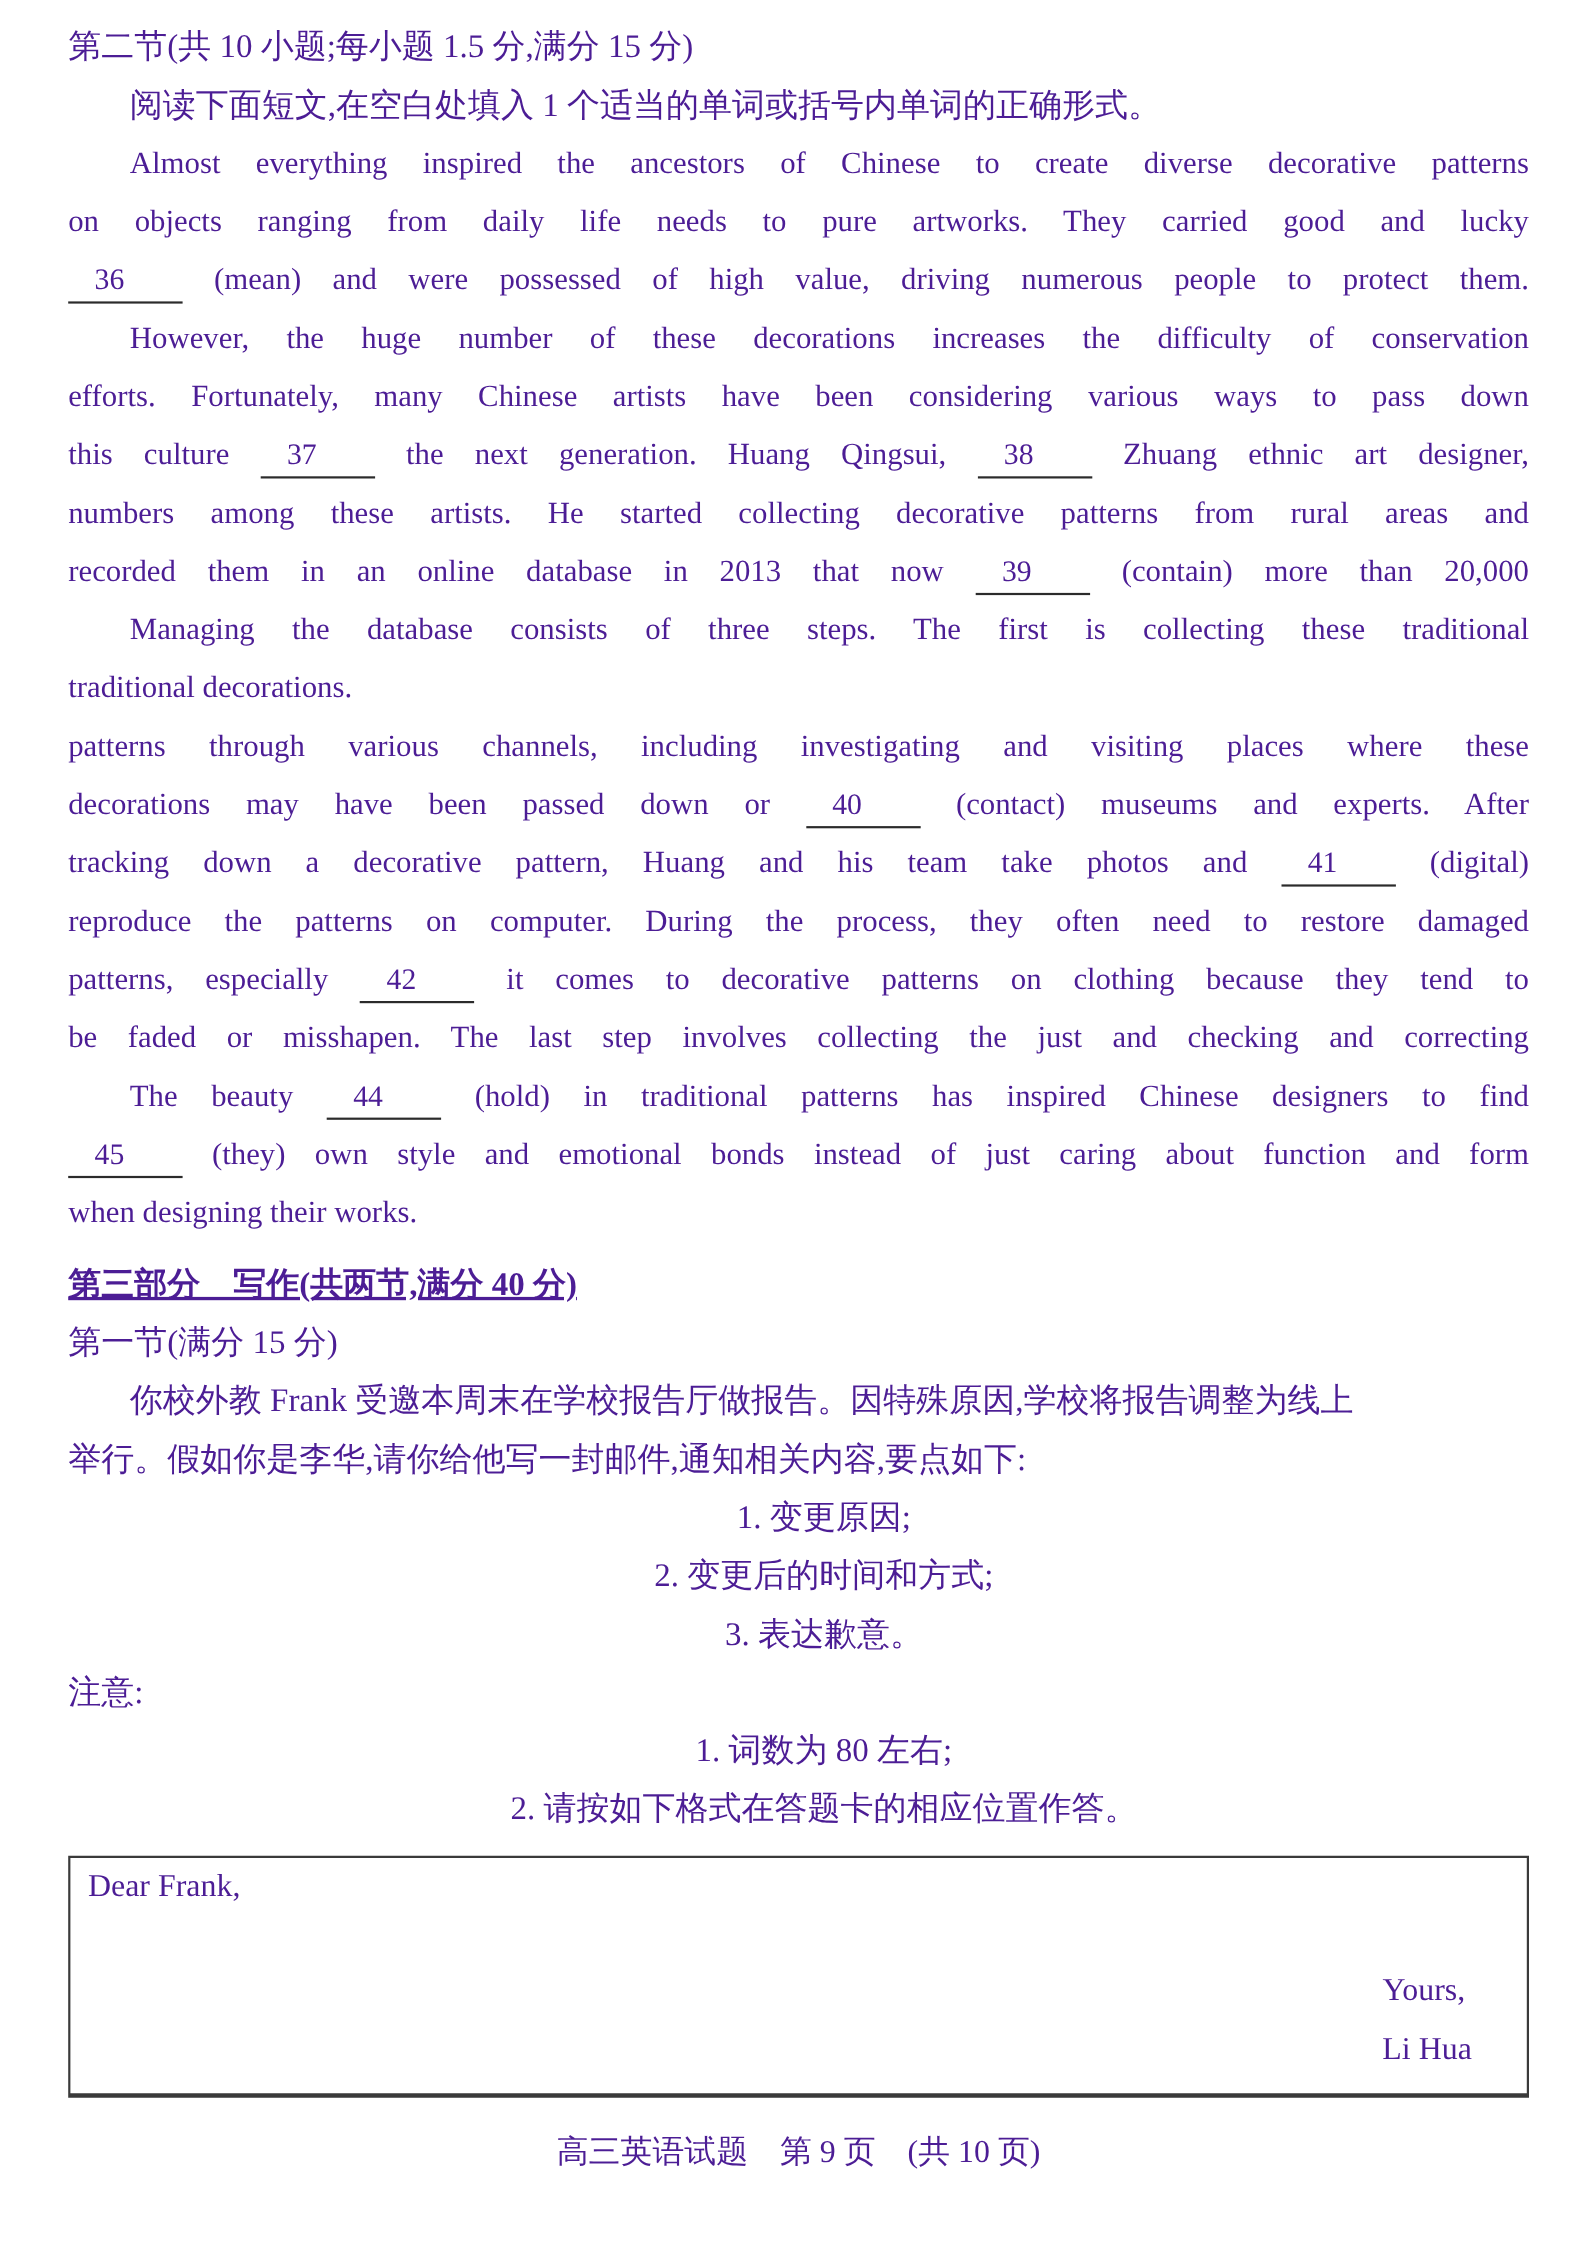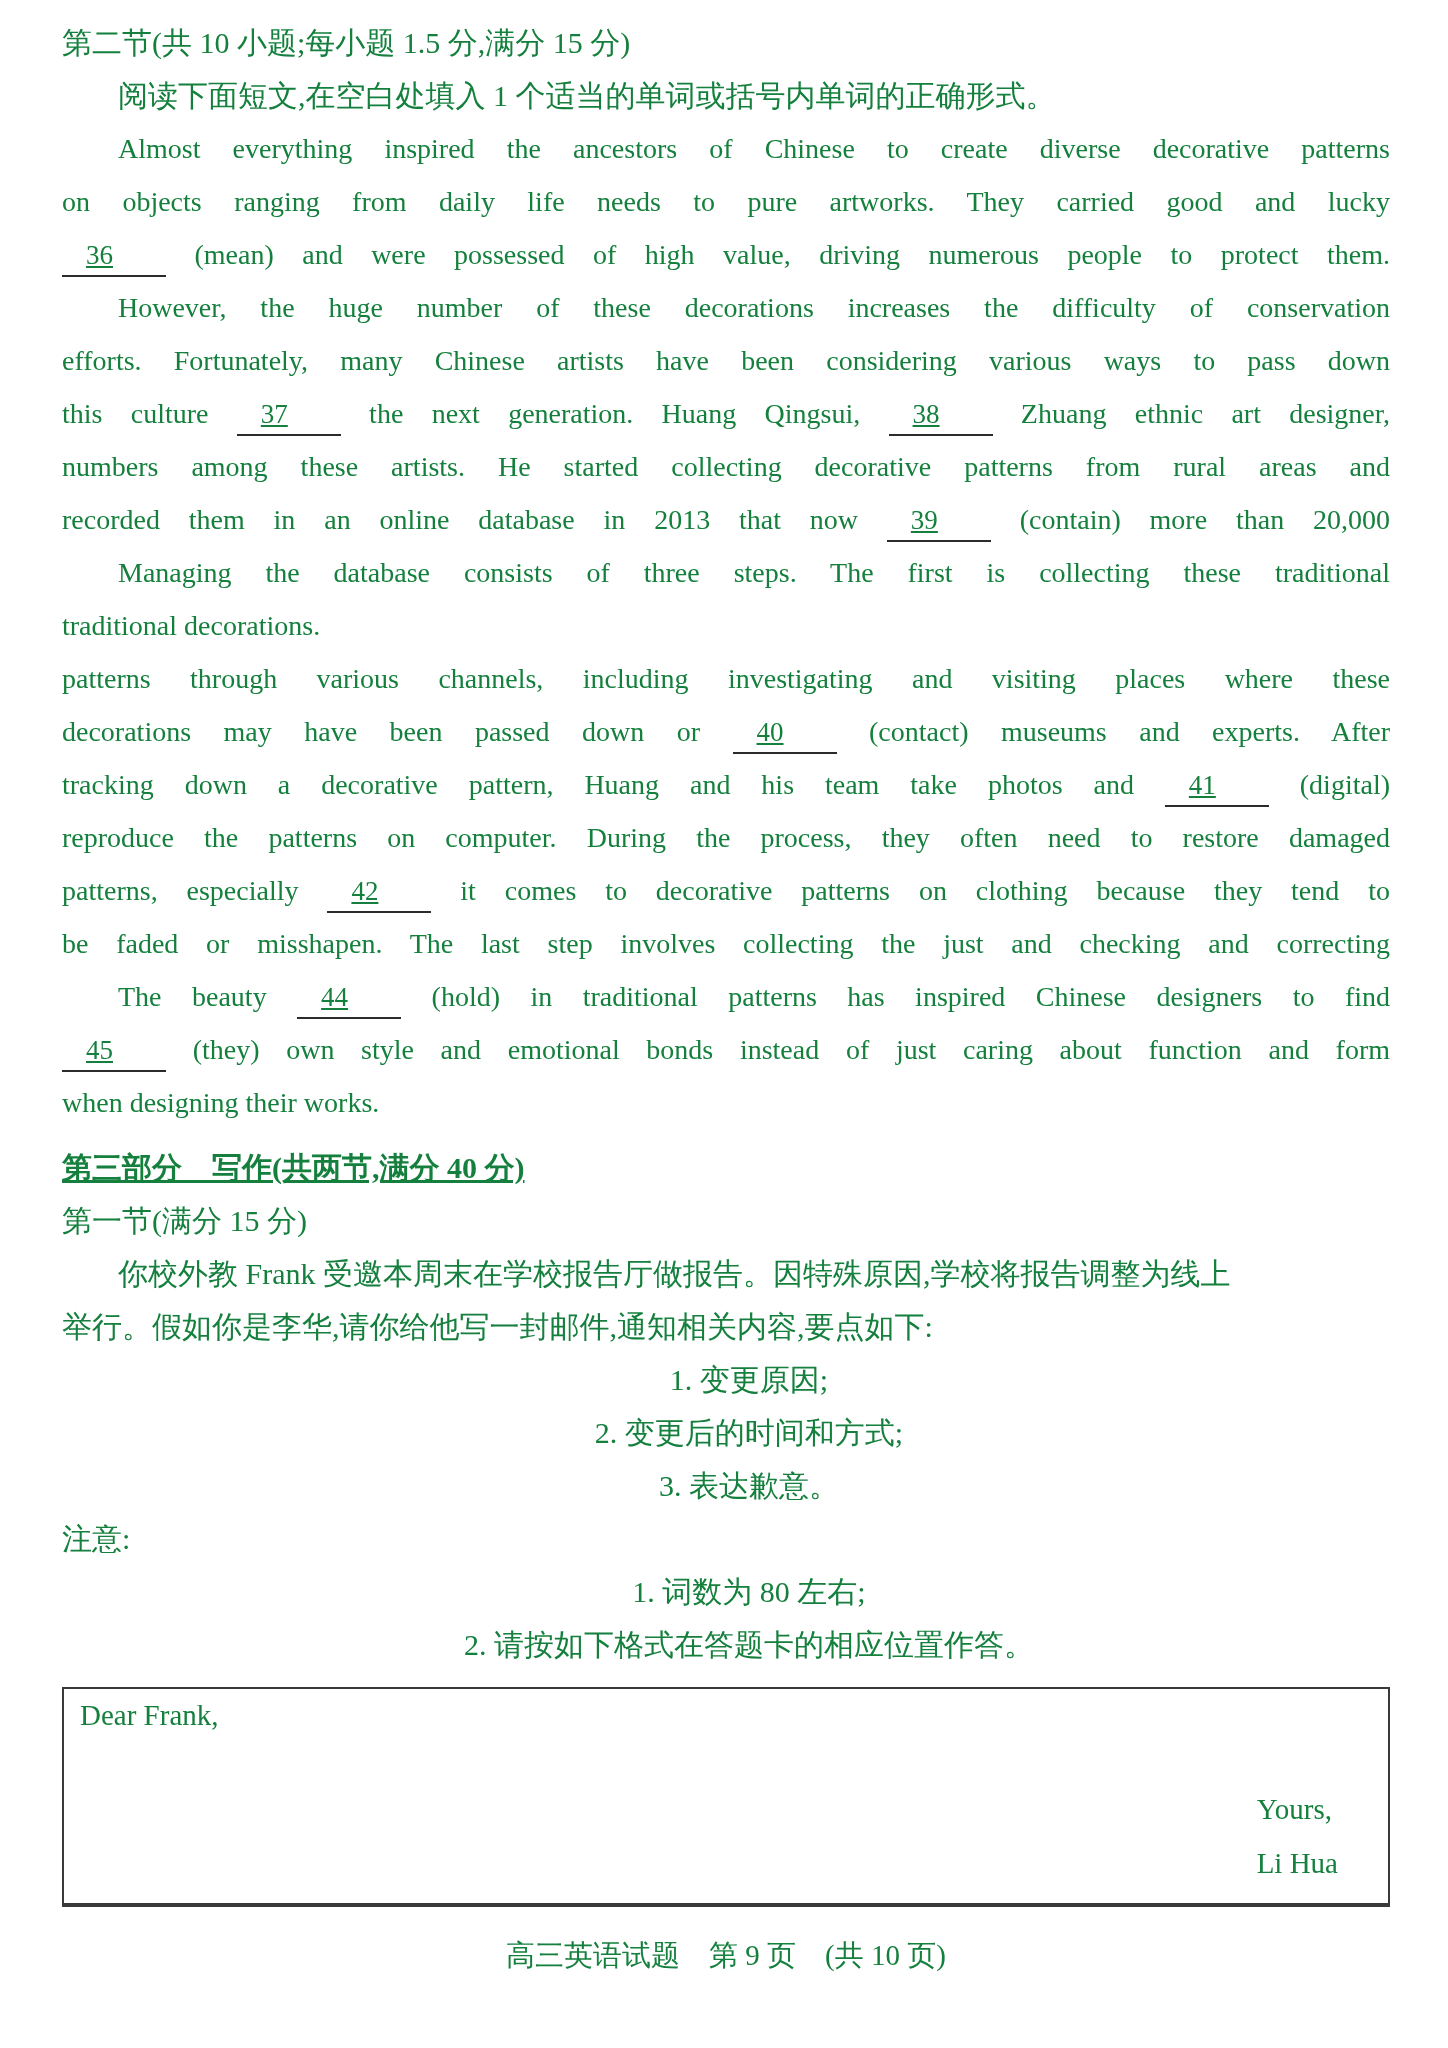--- a/index.html
+++ b/index.html
@@ -1,33 +1,33 @@
 <!DOCTYPE html>
 <html><head>
 <meta charset="utf-8">
 <style>
   html,body { margin:0; padding:0; background:#ffffff; }
   .page {
     position:relative; width:1448px; height:2048px; box-sizing:border-box;
-    background:#ffffff; color:#15803d;
+    background:#ffffff; color:#4c1d95;
     font-family:"Liberation Serif","DejaVu Serif",serif;
     padding:16px 58px 0 62px; overflow:hidden;
   }
   .cn  { font-size:30px; }
   .en  { font-size:28px; }
   .line { line-height:53px; min-height:53px; }
   .bold { font-weight:700;text-decoration:underline; }
   .just { text-align:justify; text-align-last:justify; }
   .ind  { text-indent:56px; }
   .pad1 { padding-left:46px;text-align:center; }
   .mt   { margin-top:12px; }
   .blank {
     display:inline-block; min-width:56px; padding:0 24px 0;
     text-align:center; border-bottom:2px solid #2b2b2b;
-    font-size:27px; line-height:40px; text-indent:0;text-decoration:underline;
+    font-size:27px; line-height:40px; text-indent:0;
   }
   .letter-box {
     position:relative; margin-top:16px; height:220px;
     border:2px solid #3a3a3a; border-bottom-width:4px; box-sizing:border-box;padding-left:27px;
   }
   .salutation { position:absolute; top:10px; left:16px; font-size:29px; }
   .closing    { position:absolute; top:104px; right:56px; font-size:29px; }
   .signature  { position:absolute; top:158px; right:50px; font-size:29px; }
   .footer { margin-top:29px; text-align:center; font-size:29px; }
   .prompt > div:first-child { text-indent:56px; }

